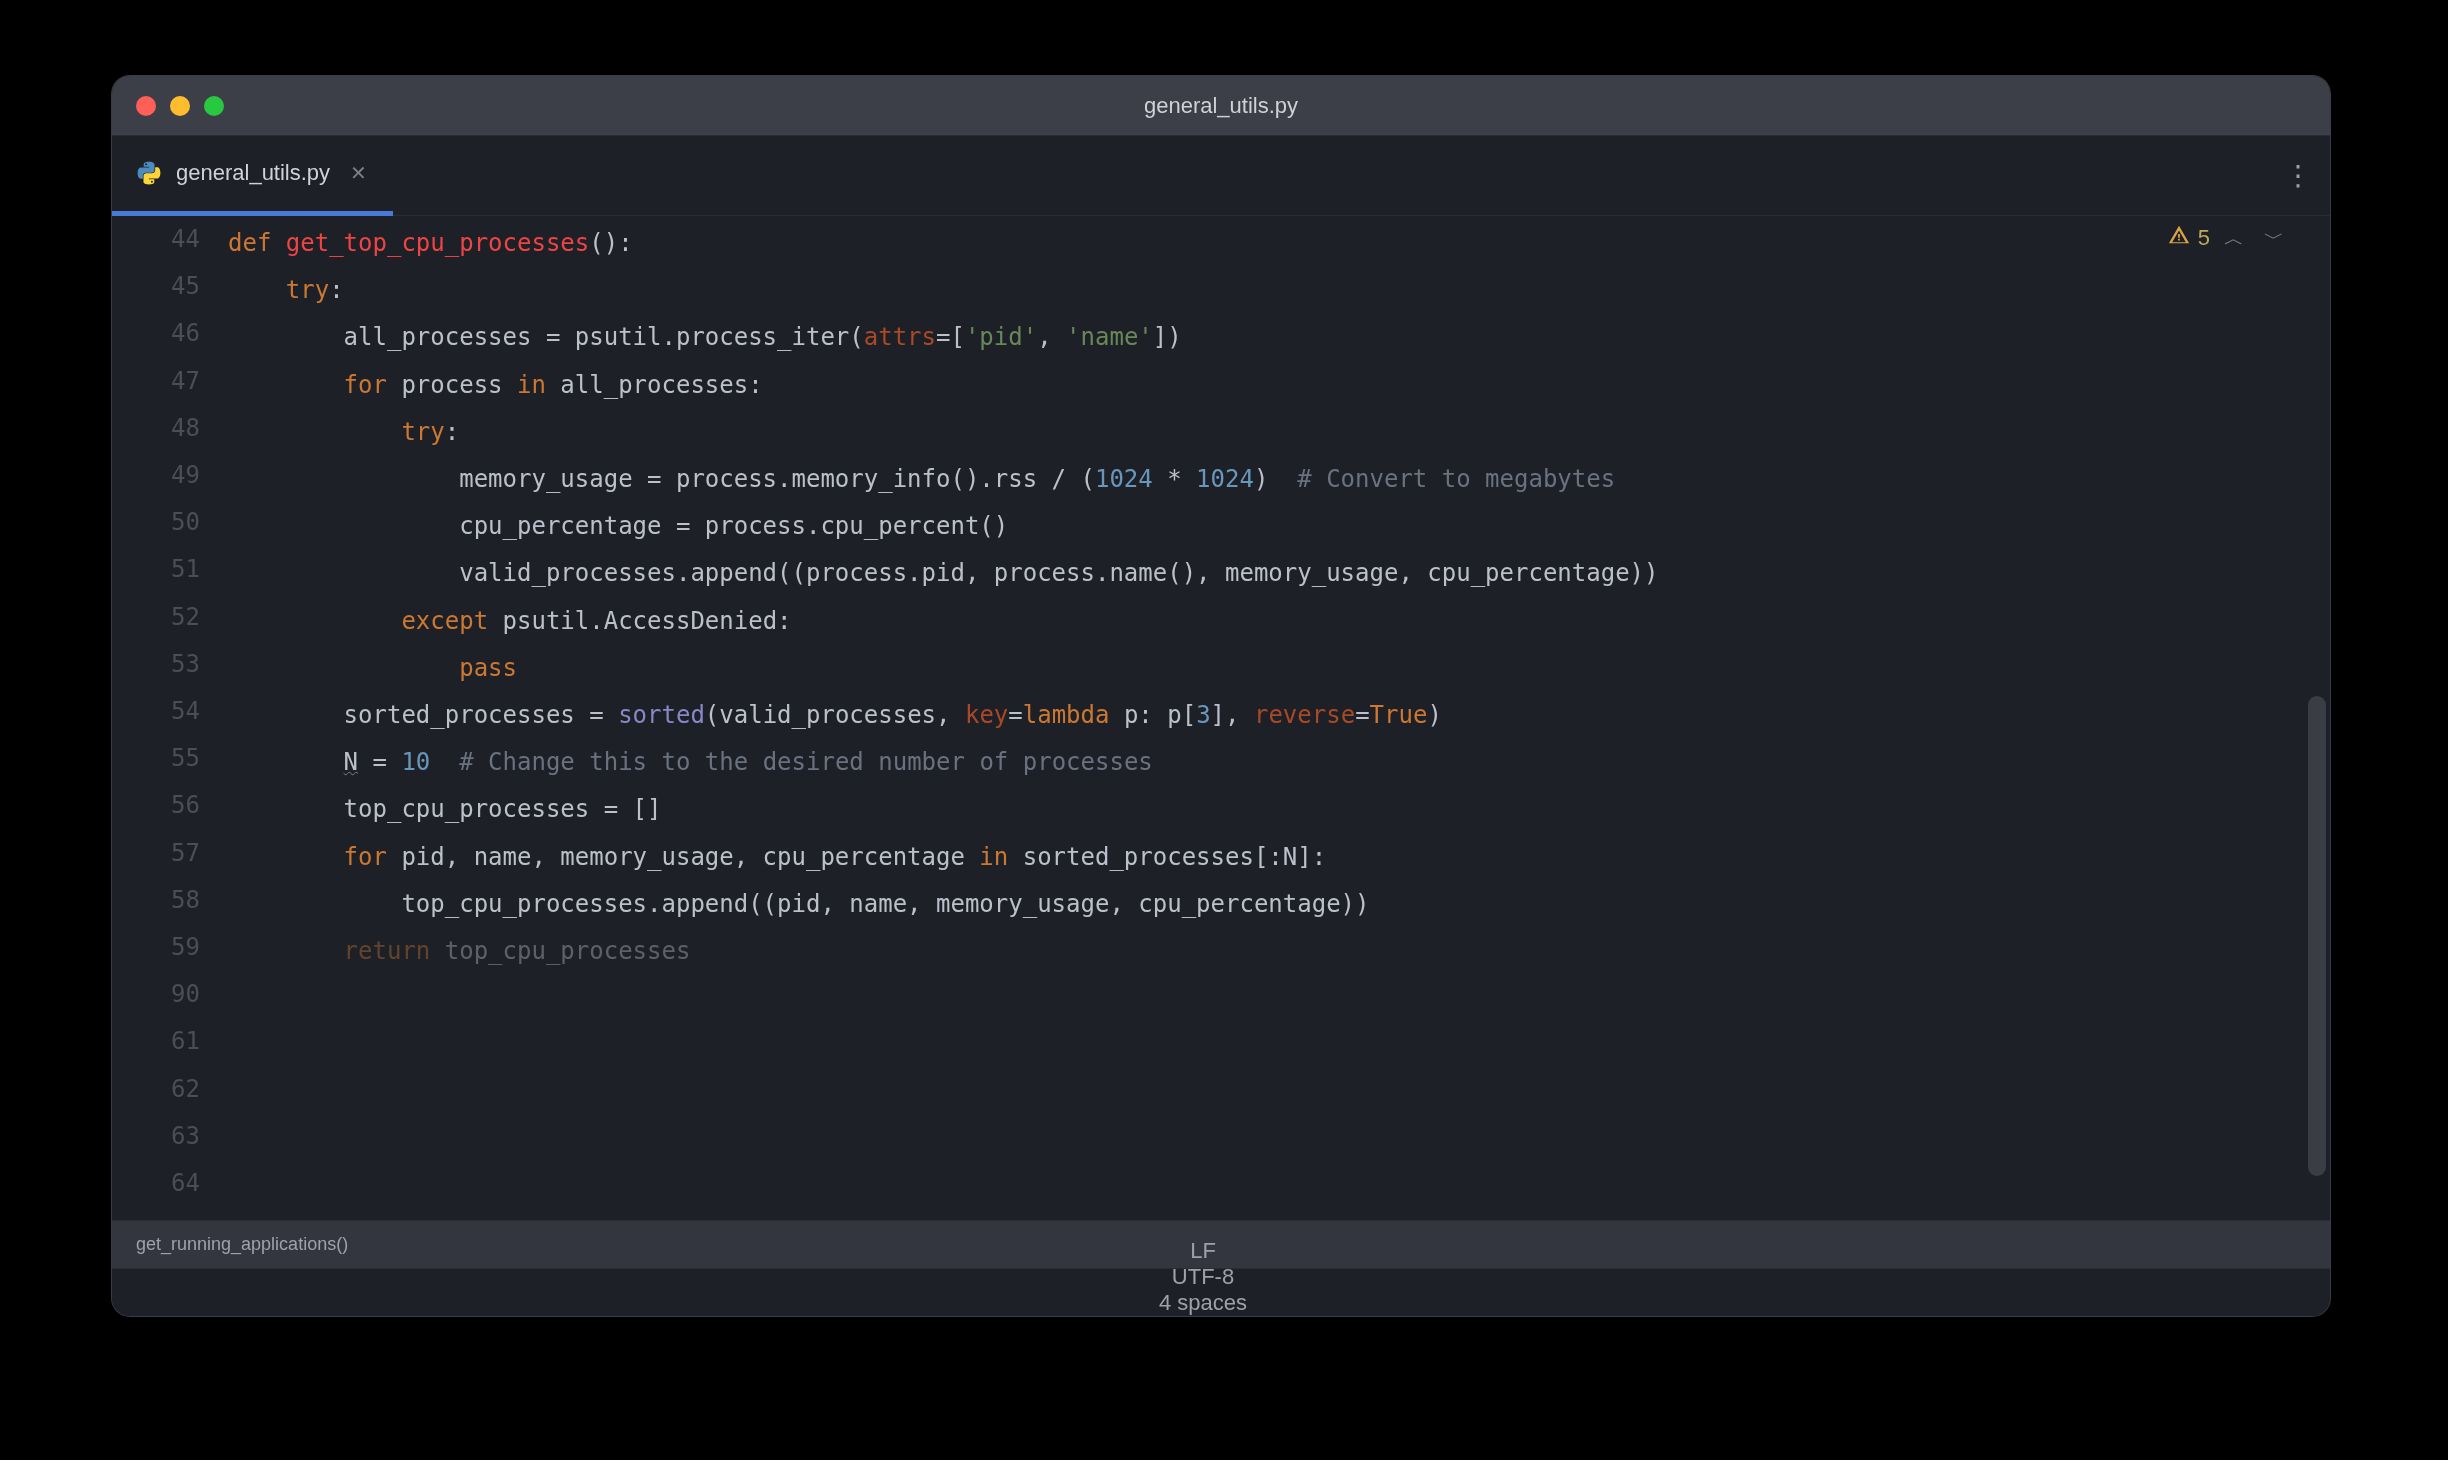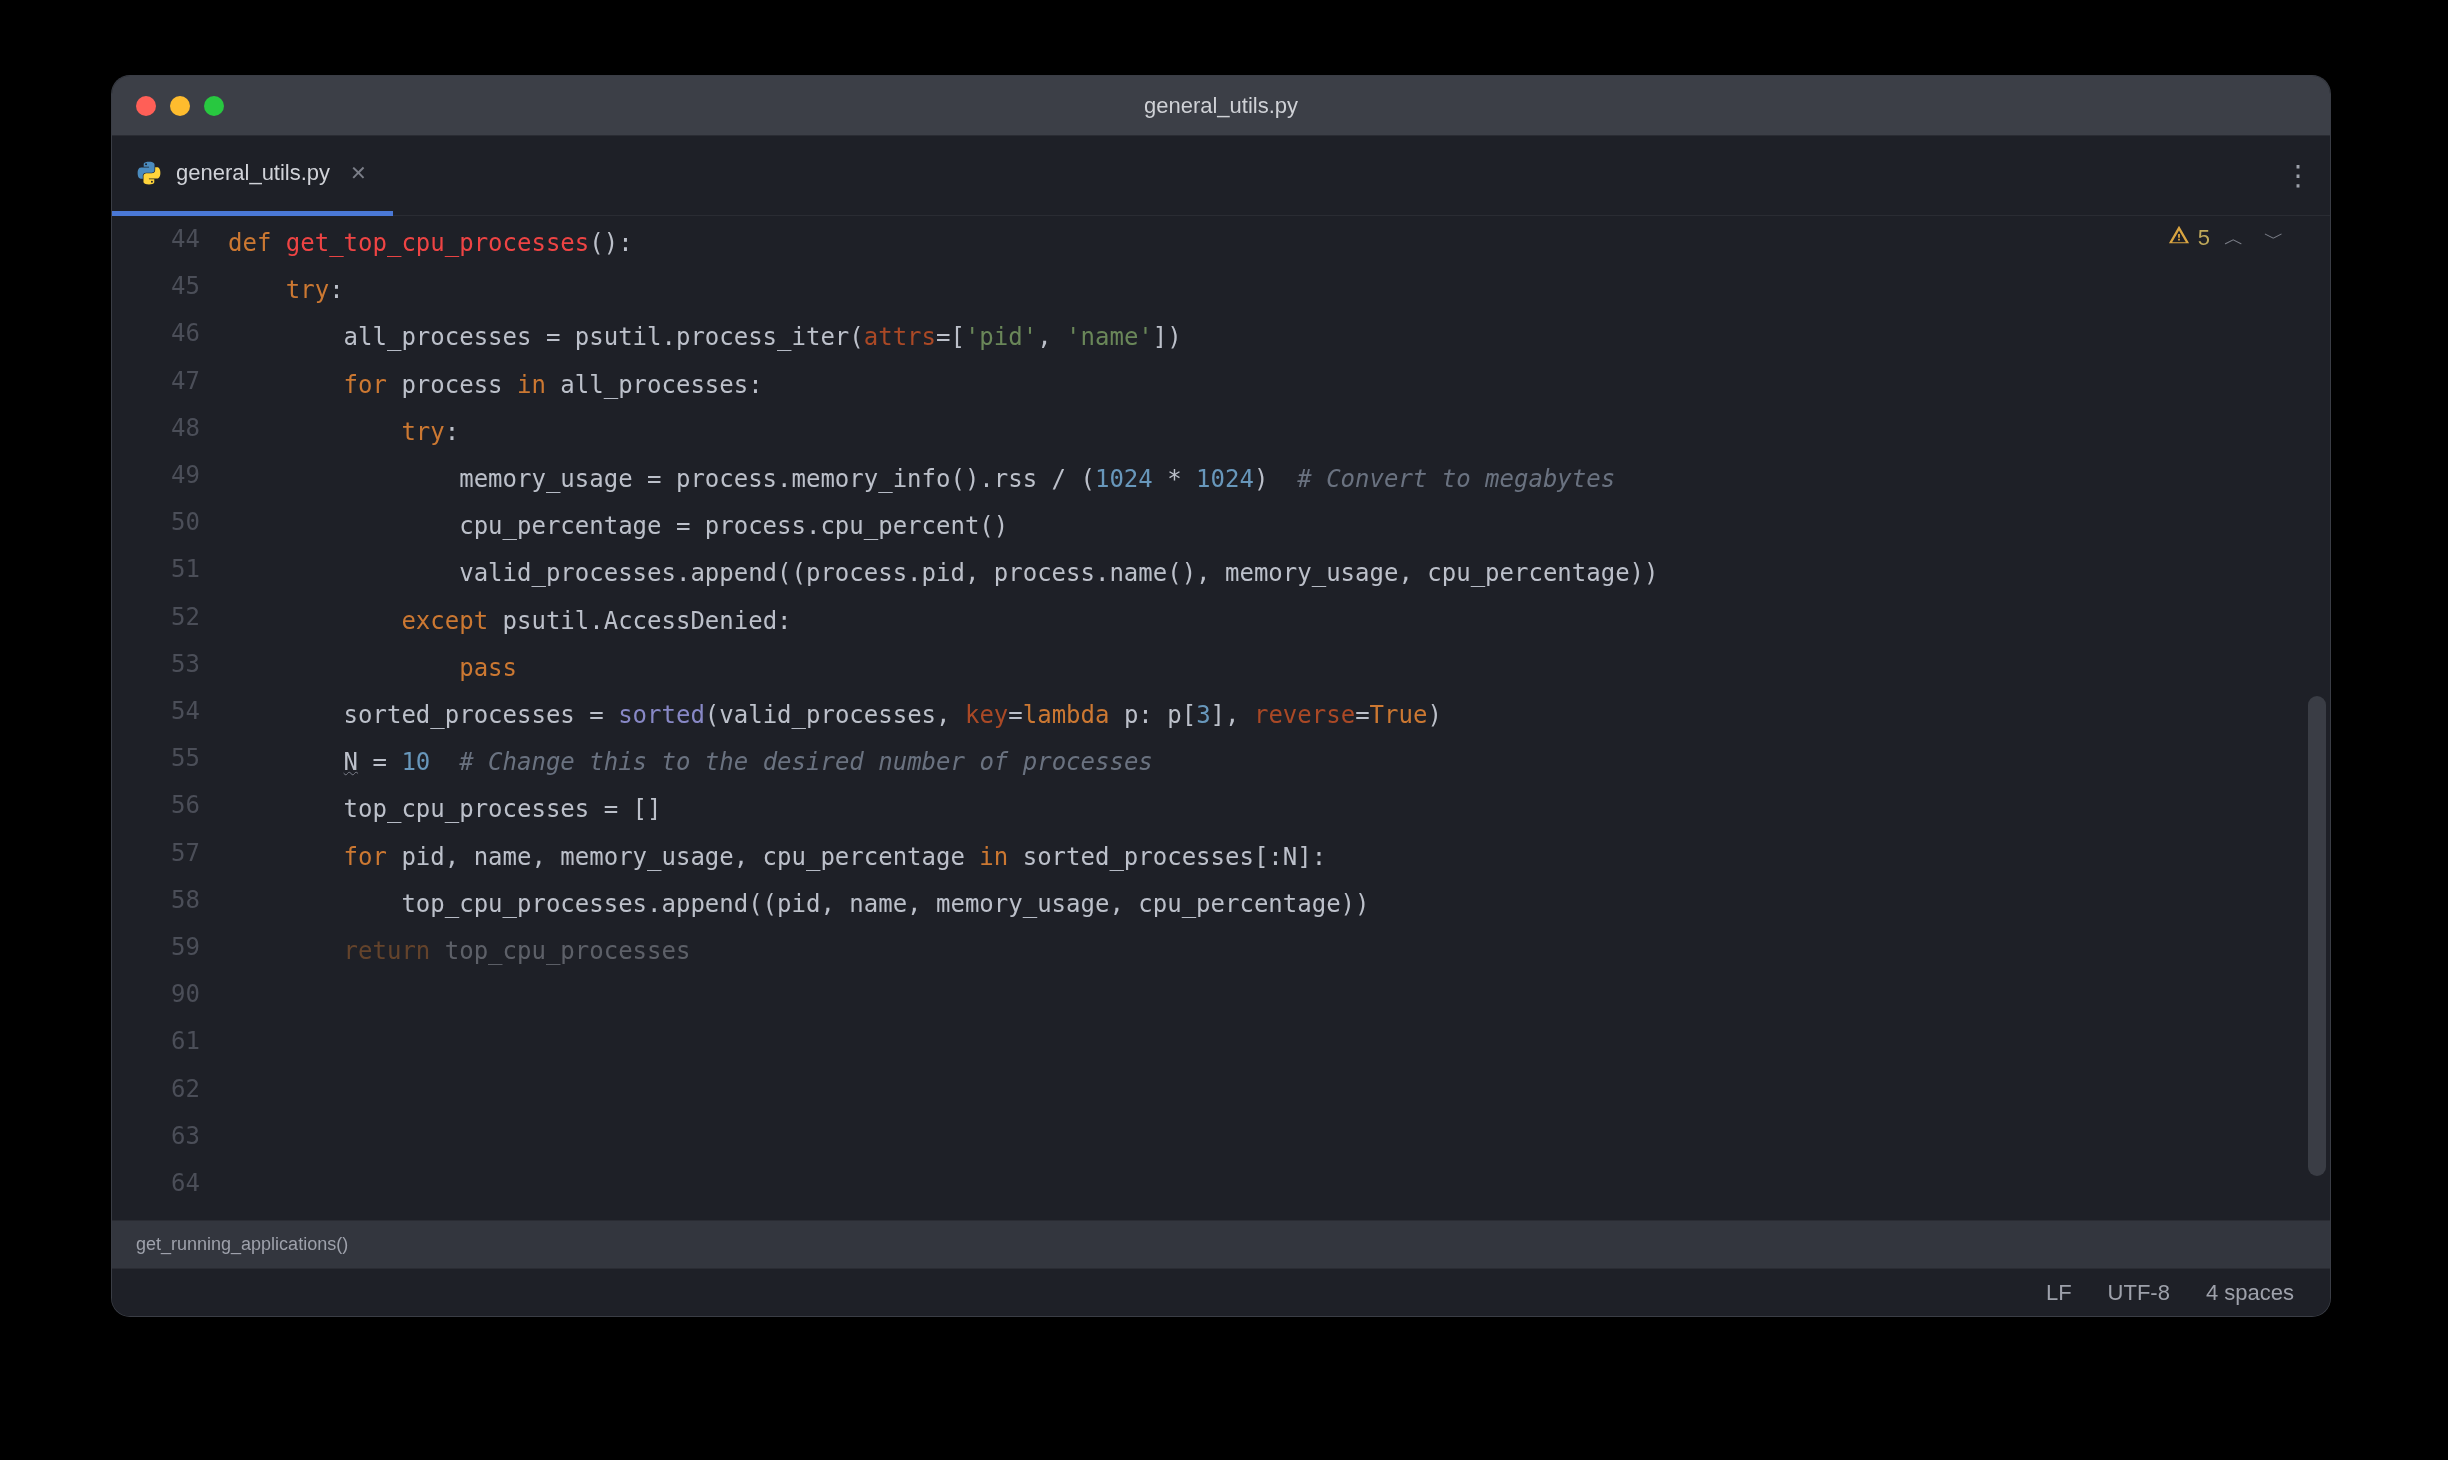--- a/index.html
+++ b/index.html
@@ -126,21 +126,21 @@
     white-space: pre;
     padding-left: 8px;
   }
   .kw { color: #cc7832; }
   .fn { color: #ef4444; }
   .num { color: #6897bb; }
   .str { color: #6a8759; }
   .param { color: #aa4926; }
   .bool { color: #cc7832; }
   .builtin { color: #8888c6; }
-  .comment { color: #6a7280; font-style: italic; }
+  .comment { color: #6a7280; }
   .underline { text-decoration: underline wavy #7a7d88; text-decoration-thickness: 1px; }
   .overlay {
     position: absolute;
     top: 8px;
     right: 40px;
     display: flex;
     align-items: center;
     gap: 8px;
     color: #bfa85a;
     font-size: 22px;
@@ -170,24 +170,24 @@
     font-size: 18px;
     border-top: 1px solid #2a2c33;
   }
   .statusbar {
     height: 48px;
     background: #1e2027;
     display: flex;
     align-items: center;
     justify-content: flex-end;
     padding-right: 36px;
-    gap: 36px;
     color: #9ea1ab;
     font-size: 22px;
     border-top: 1px solid #2a2c33;
+    flex-direction: column;
   }
   .statusbar span { cursor: pointer; }
 </style>
 </head>
 <body>
 
 <div class="window">
 
   <div class="titlebar">
     <div class="traffic-lights">

